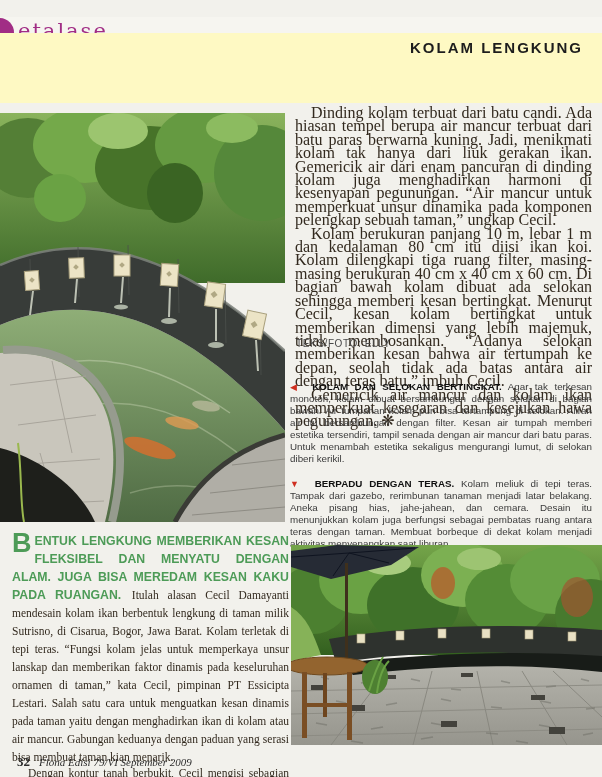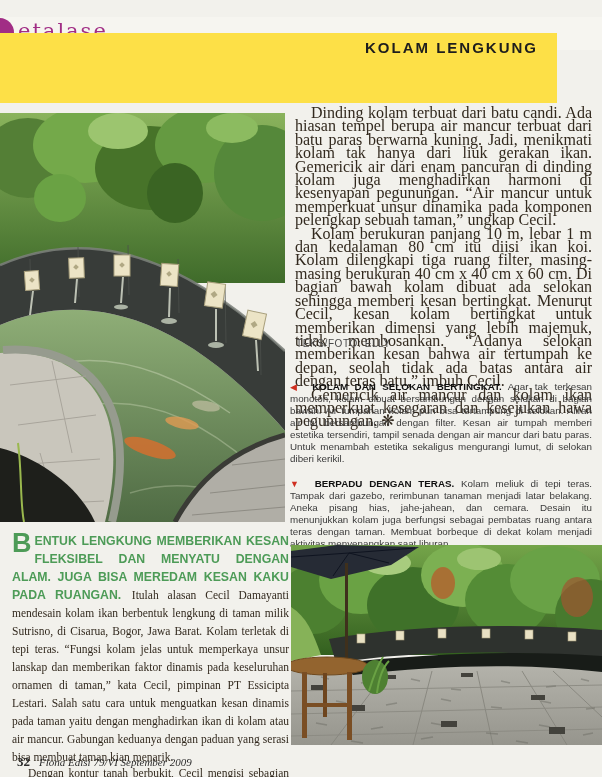--- a/index.html
+++ b/index.html
@@ -4,21 +4,21 @@
 <style>
   html,body{margin:0;padding:0;background:#d8d6d0;}
   .page{position:relative;width:602px;height:777px;background:#f2f1ec;overflow:hidden;
         font-family:"Liberation Sans",sans-serif;}
   
   .topbar{position:absolute;top:17px;left:0;width:602px;height:33px;background:#f6f5f0;}
   .dot{position:absolute;left:-15px;top:1px;width:29px;height:29px;border-radius:50%;background:#a12d85;}
   .etalase{position:absolute;left:18px;top:2px;font-family:"DejaVu Serif",serif;
            font-size:21px;letter-spacing:2px;color:#a12d85;}
   
-  .title-band{position:absolute;top:33px;left:0;width:557px;height:70px;background:#fde047;}
+  .title-band{position:absolute;top:33px;left:0;width:602px;height:70px;background:#fef9c3;}
   .kicker{position:absolute;top:6px;right:19px;font-size:15px;font-weight:700;letter-spacing:2px;color:#1d1d1d;}
   .main-title{position:absolute;top:21px;right:12px;font-size:37px;font-weight:700;color:#3e8e44;letter-spacing:0;white-space:nowrap;}
   
   .photo-main{position:absolute;top:113px;left:0;width:285px;height:409px;display:block;}
   .photo-terrace{position:absolute;top:545px;left:291px;width:311px;height:200px;display:block;}
   
   .article-col{position:absolute;top:106px;left:295px;width:297px;color:#32291e;}
   .article-col p{margin:0;font-family:"Liberation Serif",serif;font-size:16px;line-height:13.4px;
                  text-align:justify;text-indent:16px;}
   .credit{position:absolute;top:338px;left:296px;font-size:10px;letter-spacing:.6px;color:#4a4a4a;}

